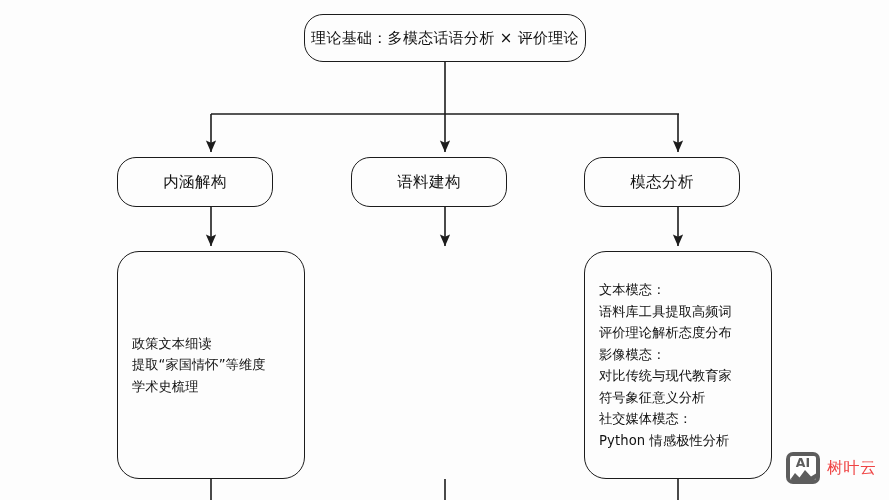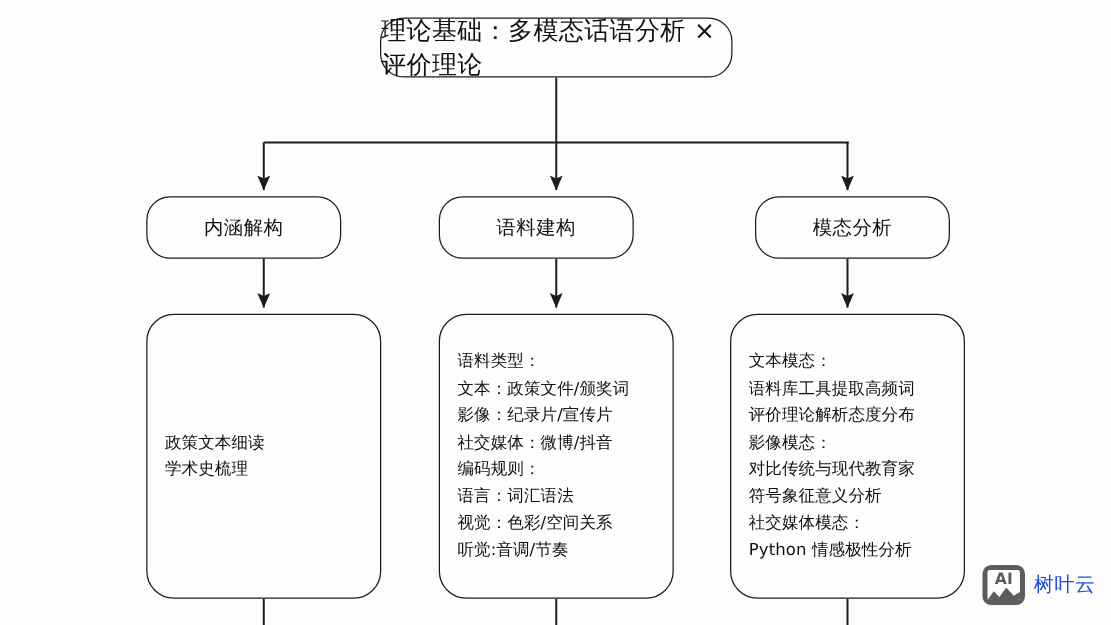--- a/index.html
+++ b/index.html
@@ -33,33 +33,33 @@
     display: flex;
     align-items: center;
     justify-content: center;
     color: #111111;
   }
   .node.root {
     left: 304px;
     top: 14px;
     width: 282px;
     height: 48px;
-    font-size: 20px;
+    font-size: 15px;
     letter-spacing: 0.3px;
   }
   .node.stage {
     top: 157px;
     width: 156px;
     height: 50px;
     font-size: 15.5px;
     letter-spacing: 0.4px;
   }
   .node.stage.s0 { left: 117px; }
   .node.stage.s1 { left: 351px; }
-  .node.stage.s2 { left: 604px; }
+  .node.stage.s2 { left: 584px; }
 
   .node.detail {
     top: 251px;
     width: 188px;
     height: 228px;
     border-radius: 22px;
     align-items: center;
     justify-content: flex-start;
     padding: 0 0 0 14px;
   }
@@ -122,21 +122,21 @@
   }
   #watermark .wm-icon .mtn {
     position: absolute;
     left: 0;
     bottom: 0;
     width: 100%;
     height: 11px;
   }
   #watermark .wm-text {
     font-size: 16px;
-    color: #1d4ed8;
+    color: #ef4444;
     white-space: nowrap;
     letter-spacing: 0.5px;
   }
 </style>
 </head>
 <body>
 
 <div id="canvas">
 
   <svg id="edges" viewBox="0 0 889 500" width="889" height="500">
@@ -192,36 +192,25 @@
   <div class="node stage s1">
     <span>语料建构</span>
   </div>
   <div class="node stage s2">
     <span>模态分析</span>
   </div>
 
   <div class="node detail d0">
     <div class="detail-lines">
       <div class="line">政策文本细读</div>
+      <div class="line">提取“家国情怀”等维度</div>
       <div class="line">学术史梳理</div>
     </div>
   </div>
 
-  <div class="node detail d1">
-    <div class="detail-lines">
-      <div class="line">语料类型：</div>
-      <div class="line">文本：政策文件/颁奖词</div>
-      <div class="line">影像：纪录片/宣传片</div>
-      <div class="line">社交媒体：微博/抖音</div>
-      <div class="line">编码规则：</div>
-      <div class="line">语言：词汇语法</div>
-      <div class="line">视觉：色彩/空间关系</div>
-      <div class="line">听觉:音调/节奏</div>
-    </div>
-  </div>
 
   <div class="node detail d2">
     <div class="detail-lines">
       <div class="line">文本模态：</div>
       <div class="line">语料库工具提取高频词</div>
       <div class="line">评价理论解析态度分布</div>
       <div class="line">影像模态：</div>
       <div class="line">对比传统与现代教育家</div>
       <div class="line">符号象征意义分析</div>
       <div class="line">社交媒体模态：</div>

